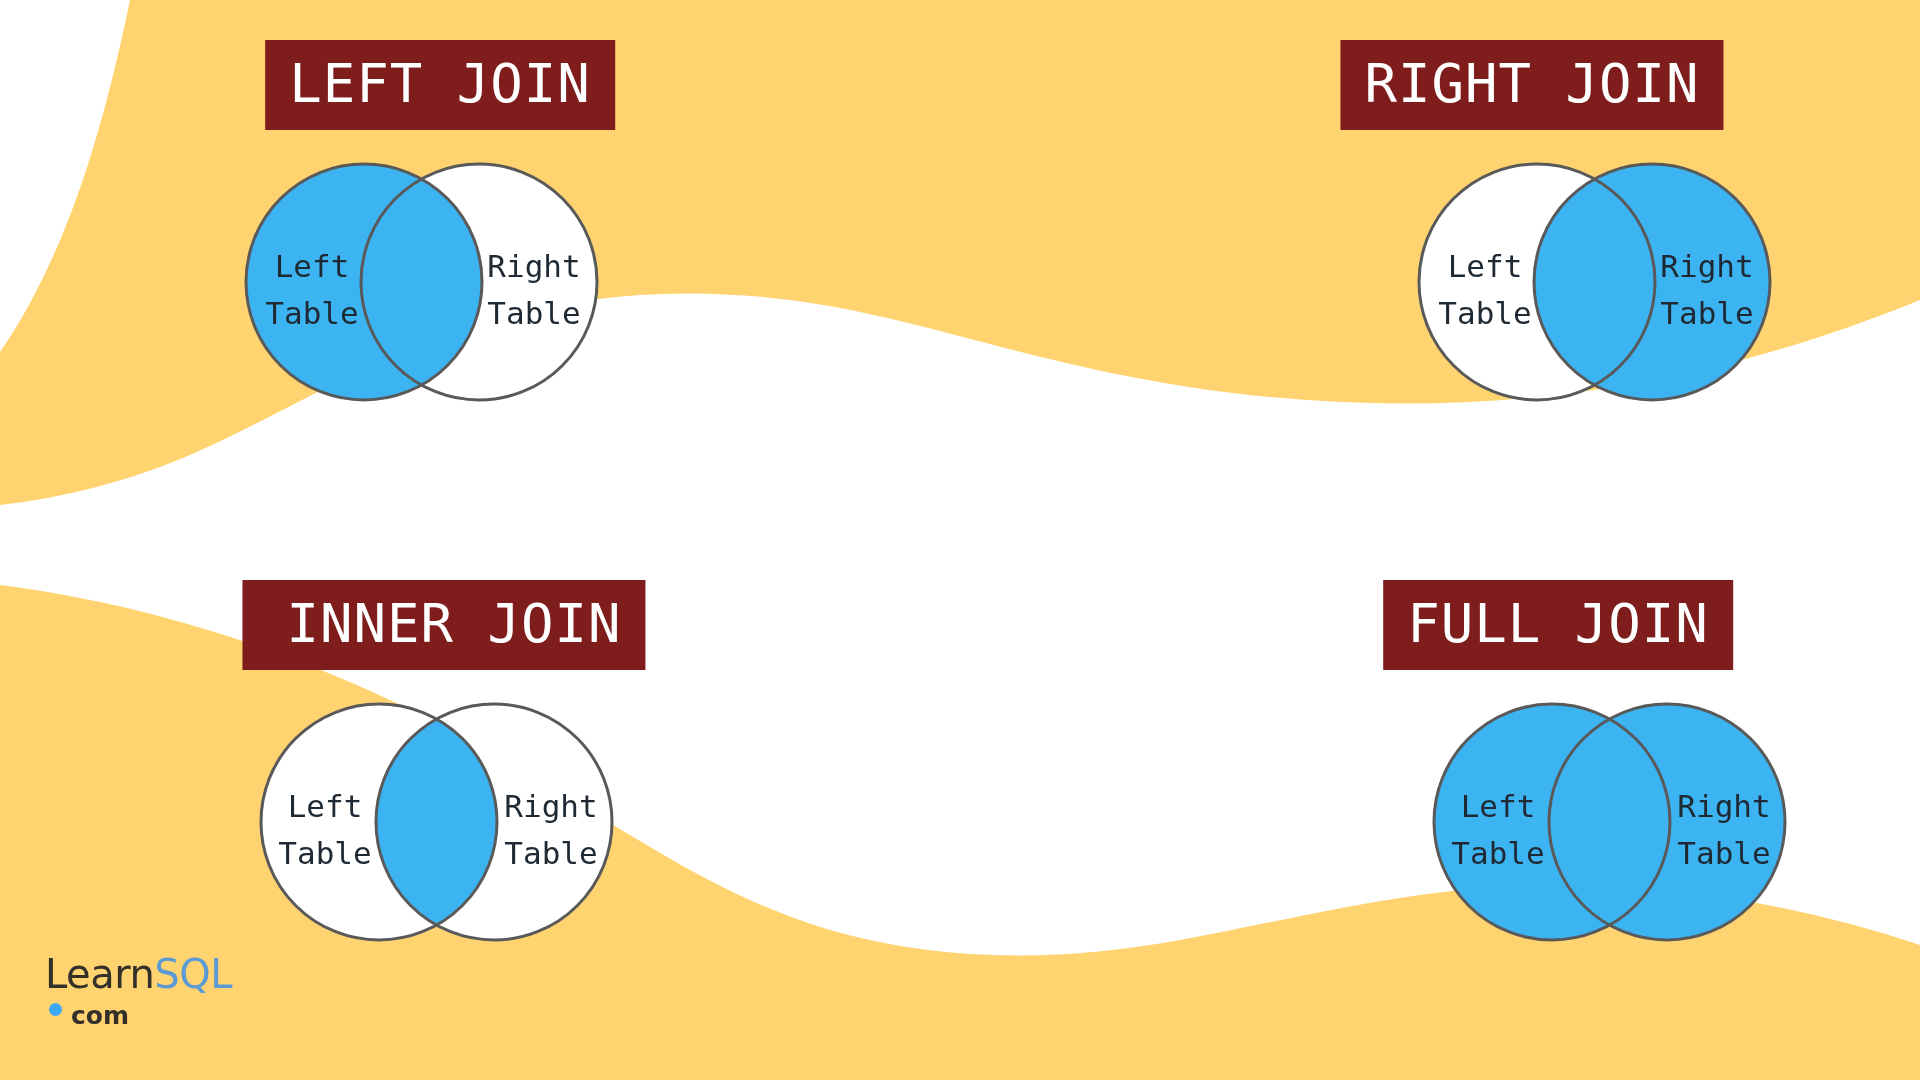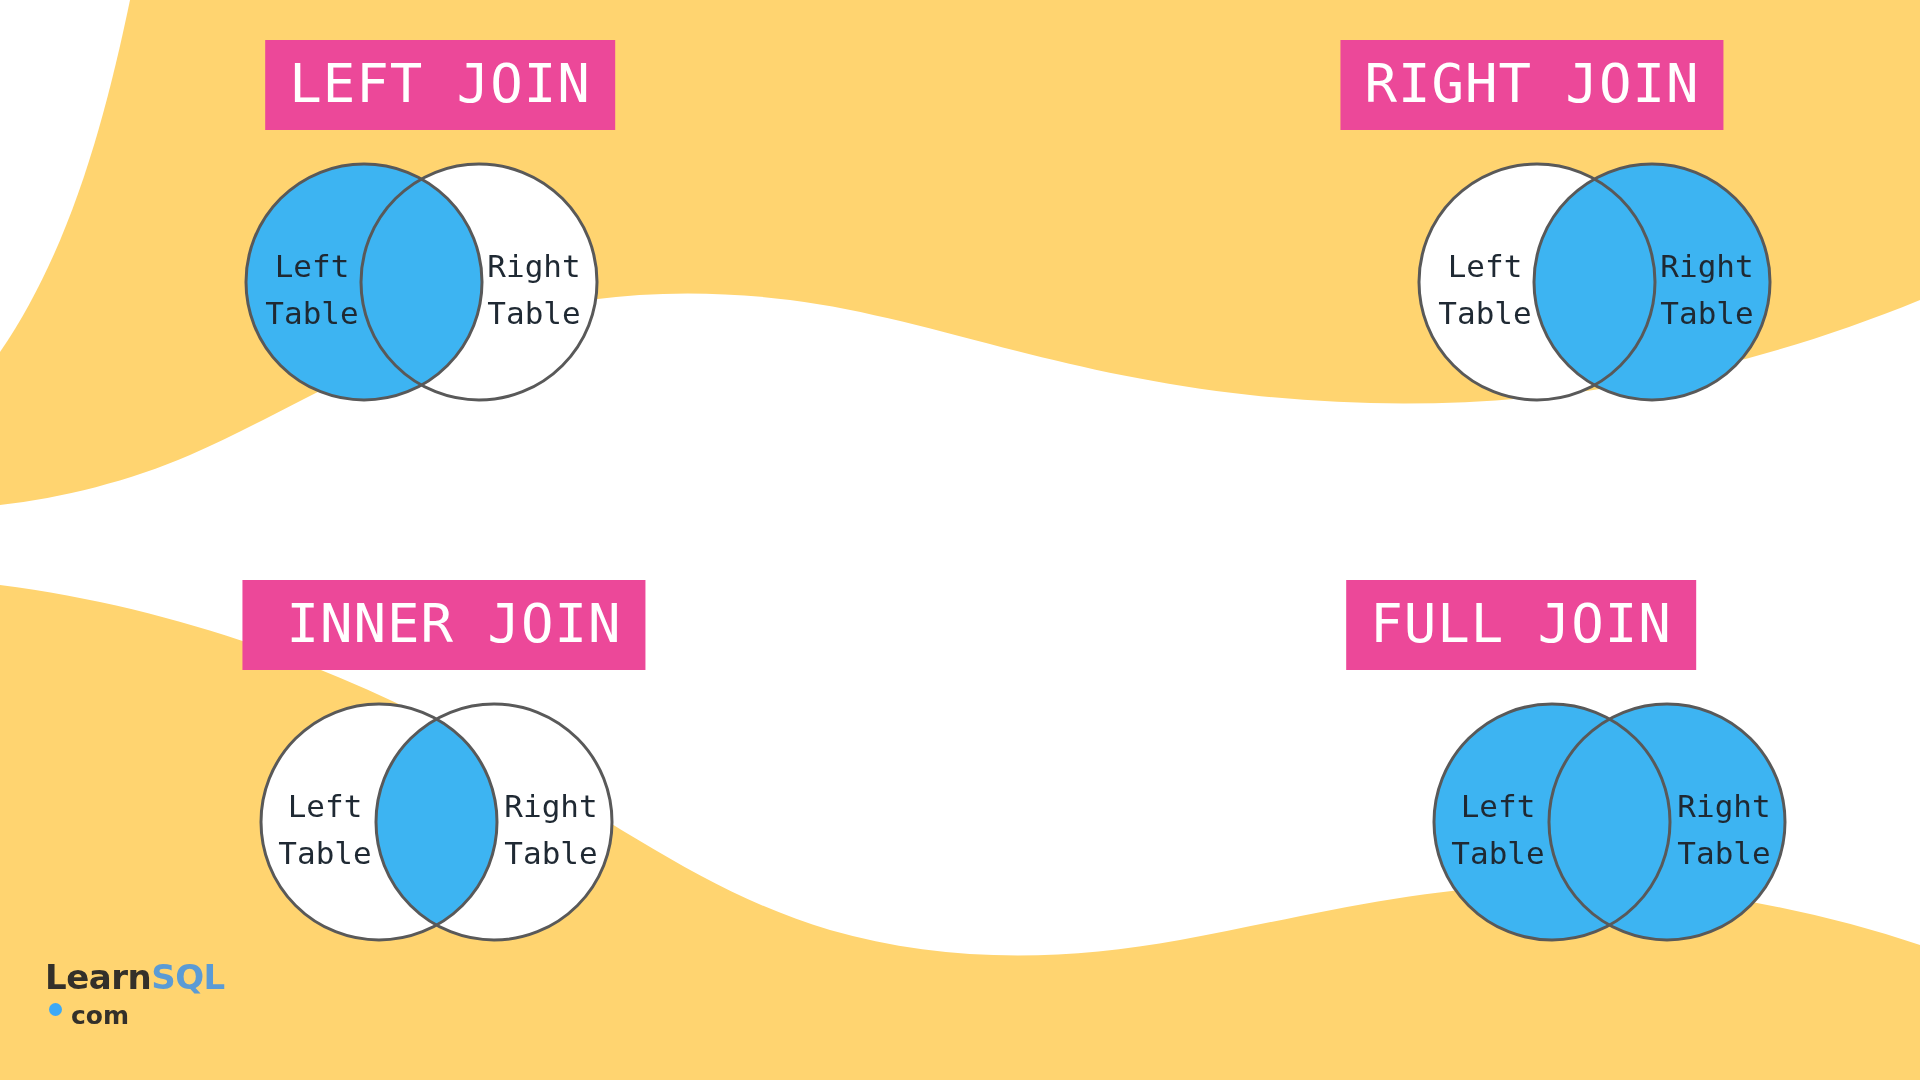--- a/index.html
+++ b/index.html
@@ -43,37 +43,37 @@
     width: 960px;
     height: 540px;
   }
   #quadrant-left-join   { left: 0;     top: 0;   }
   #quadrant-right-join  { left: 960px; top: 0;   }
   #quadrant-inner-join  { left: 0;     top: 540px; }
   #quadrant-full-join   { left: 960px; top: 540px; }
 
   .banner {
     position: absolute;
-    background: #ec4899;
+    background: #7f1d1d;
     color: #ffffff;
     font-family: "DejaVu Sans Mono", monospace;
     font-size: 54px;
     line-height: 1;
     letter-spacing: 1px;
     padding: 17px 24px 19px 24px;
     white-space: pre;
     top: 40px;
     left: 50%;
     transform: translateX(-50%);
     user-select: none;
   }
   #quadrant-left-join  .banner { margin-left: -40px; }
   #quadrant-right-join .banner { margin-left: 92px; }
   #quadrant-inner-join .banner { margin-left: -36px; padding-left: 44px; }
-  #quadrant-full-join  .banner { margin-left: 81px; }
+  #quadrant-full-join  .banner { margin-left: 118px; }
 
   .venn-wrap {
     position: absolute;
     top: 132px;
     left: 50%;
     transform: translateX(-50%);
     width: 540px;
     height: 300px;
   }
   #quadrant-left-join  .venn-wrap { margin-left: -58px; }
@@ -99,22 +99,22 @@
   
   #logo {
     position: absolute;
     left: 45px;
     bottom: 52px;
     z-index: 5;
     user-select: none;
   }
   .logo-wordmark {
     font-family: "DejaVu Sans", sans-serif;
-    font-size: 34px;
-    font-weight: bold;
+    font-size: 40px;
+    font-weight: normal;
     line-height: 1;
     letter-spacing: -0.5px;
   }
   .logo-learn { color: #33302a; }
   .logo-sql   { color: #5b9bd5; }
   .logo-sub {
     display: flex;
     align-items: flex-start;
     gap: 9px;
     margin-top: 9px;

